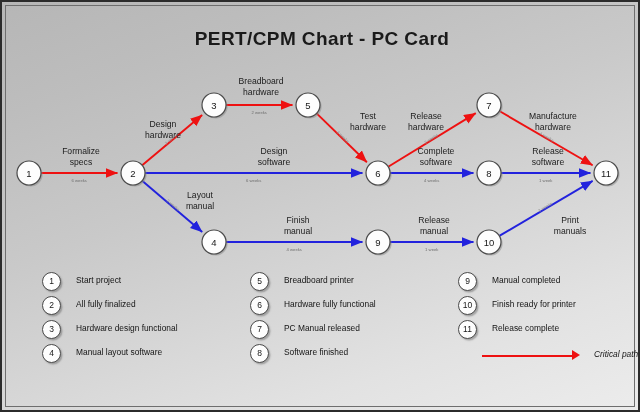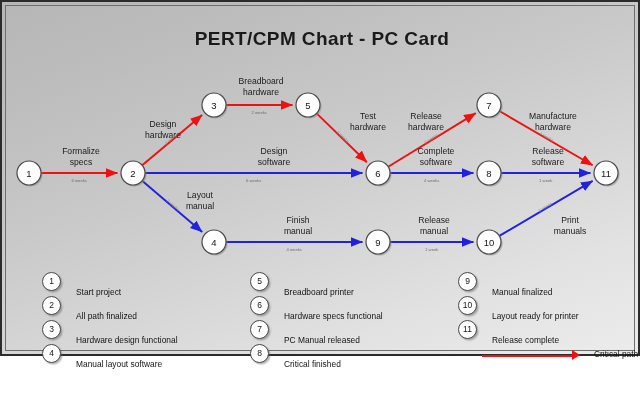--- a/index.html
+++ b/index.html
@@ -1,21 +1,21 @@
 <!DOCTYPE html>
 <html><head>
 <meta charset="utf-8">
 <title>PERT/CPM Chart - PC Card</title>
 <style>
   html,body{margin:0;padding:0;background:#ffffff;}
   body{width:640px;height:412px;overflow:hidden;
        font-family:"Liberation Sans","DejaVu Sans",sans-serif;}
 
   #frame{
-    position:relative;width:640px;height:356px;box-sizing:border-box;
+    position:relative;width:640px;height:412px;box-sizing:border-box;
     border:2px solid #2b2b2b;
     background:linear-gradient(160deg,#b6b6b6 0%,#bdbdbd 18%,#c9c9c9 42%,
                                #d6d6d6 62%,#e2e2e2 80%,#ececec 100%);
   }
   #inner{
     position:absolute;inset:3px;border:1px solid #6e6e6e;
     box-sizing:border-box;pointer-events:none;
   }
   #title{
     position:absolute;left:0;top:26px;width:640px;text-align:center;
@@ -43,29 +43,29 @@
   }
   .lgcol{position:absolute;top:0;width:186px;}
   .lgrow{position:relative;height:24px;}
   .lgcirc{
     position:absolute;left:0;top:2px;width:19px;height:19px;border-radius:50%;
     background:#fdfdfd;border:1px solid #4a4a4a;box-sizing:border-box;
     font-size:8.5px;color:#171717;line-height:17px;text-align:center;
     box-shadow:1.5px 1.5px 1.5px rgba(90,90,90,.45);
   }
   .lgtxt{position:absolute;left:34px;top:5px;font-size:8.4px;color:#141414;
-         white-space:nowrap;margin-top:12px;}
+         white-space:nowrap;}
   .cplegend{position:relative;height:24px;}
   .cparrow{position:absolute;left:24px;top:13px;width:92px;height:2px;
            background:#ee1111;}
   .cphead{position:absolute;left:114px;top:8px;width:0;height:0;
           border-left:8px solid #ee1111;border-top:5px solid transparent;
           border-bottom:5px solid transparent;}
   .cptxt{position:absolute;left:136px;top:7px;font-size:8.4px;color:#141414;
-         white-space:nowrap;}
+         white-space:nowrap;font-style:italic;}
 </style>
 </head>
 <body>
 
 <div id="frame">
   <div id="inner"></div>
 
   <div id="title">PERT/CPM Chart - PC Card</div>
 
   <svg id="net" viewBox="0 0 640 412" xmlns="http://www.w3.org/2000/svg">
@@ -206,57 +206,57 @@
   </svg>
 
   <div id="legendbox">
     <div class="lgcol" id="lgc0" style="left:0px;">
         <div class="lgrow">
           <div class="lgcirc">1</div>
           <div class="lgtxt">Start project</div>
         </div>
         <div class="lgrow">
           <div class="lgcirc">2</div>
-          <div class="lgtxt">All path finalized</div>
+          <div class="lgtxt">All fully finalized</div>
         </div>
         <div class="lgrow">
           <div class="lgcirc">3</div>
           <div class="lgtxt">Hardware design functional</div>
         </div>
         <div class="lgrow">
           <div class="lgcirc">4</div>
           <div class="lgtxt">Manual layout software</div>
         </div>
       </div>
     <div class="lgcol" id="lgc1" style="left:208px;">
         <div class="lgrow">
           <div class="lgcirc">5</div>
           <div class="lgtxt">Breadboard printer</div>
         </div>
         <div class="lgrow">
           <div class="lgcirc">6</div>
-          <div class="lgtxt">Hardware specs functional</div>
+          <div class="lgtxt">Hardware fully functional</div>
         </div>
         <div class="lgrow">
           <div class="lgcirc">7</div>
           <div class="lgtxt">PC Manual released</div>
         </div>
         <div class="lgrow">
           <div class="lgcirc">8</div>
-          <div class="lgtxt">Critical finished</div>
+          <div class="lgtxt">Software finished</div>
         </div>
       </div>
     <div class="lgcol" id="lgc2" style="left:416px;">
         <div class="lgrow">
           <div class="lgcirc">9</div>
-          <div class="lgtxt">Manual finalized</div>
+          <div class="lgtxt">Manual completed</div>
         </div>
         <div class="lgrow">
           <div class="lgcirc">10</div>
-          <div class="lgtxt">Layout ready for printer</div>
+          <div class="lgtxt">Finish ready for printer</div>
         </div>
         <div class="lgrow">
           <div class="lgcirc">11</div>
           <div class="lgtxt">Release complete</div>
         </div>
         <div class="cplegend">
           <div class="cparrow"></div>
           <div class="cphead"></div>
           <div class="cptxt">Critical path</div>
         </div>

